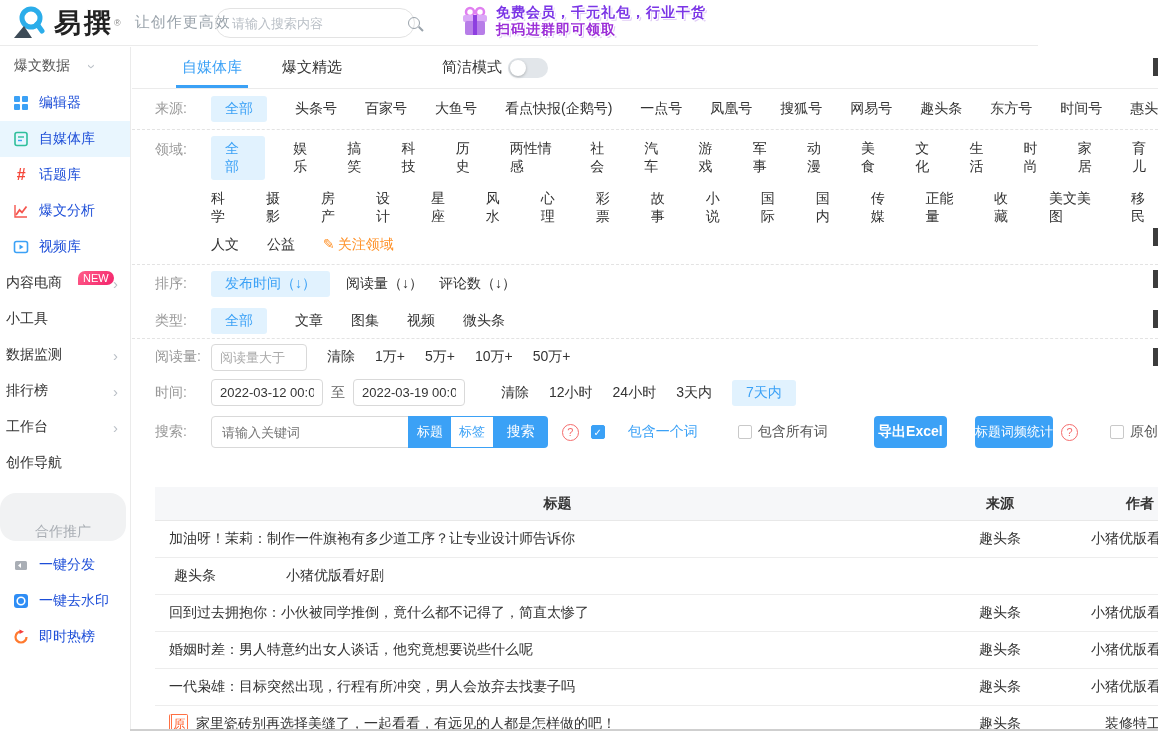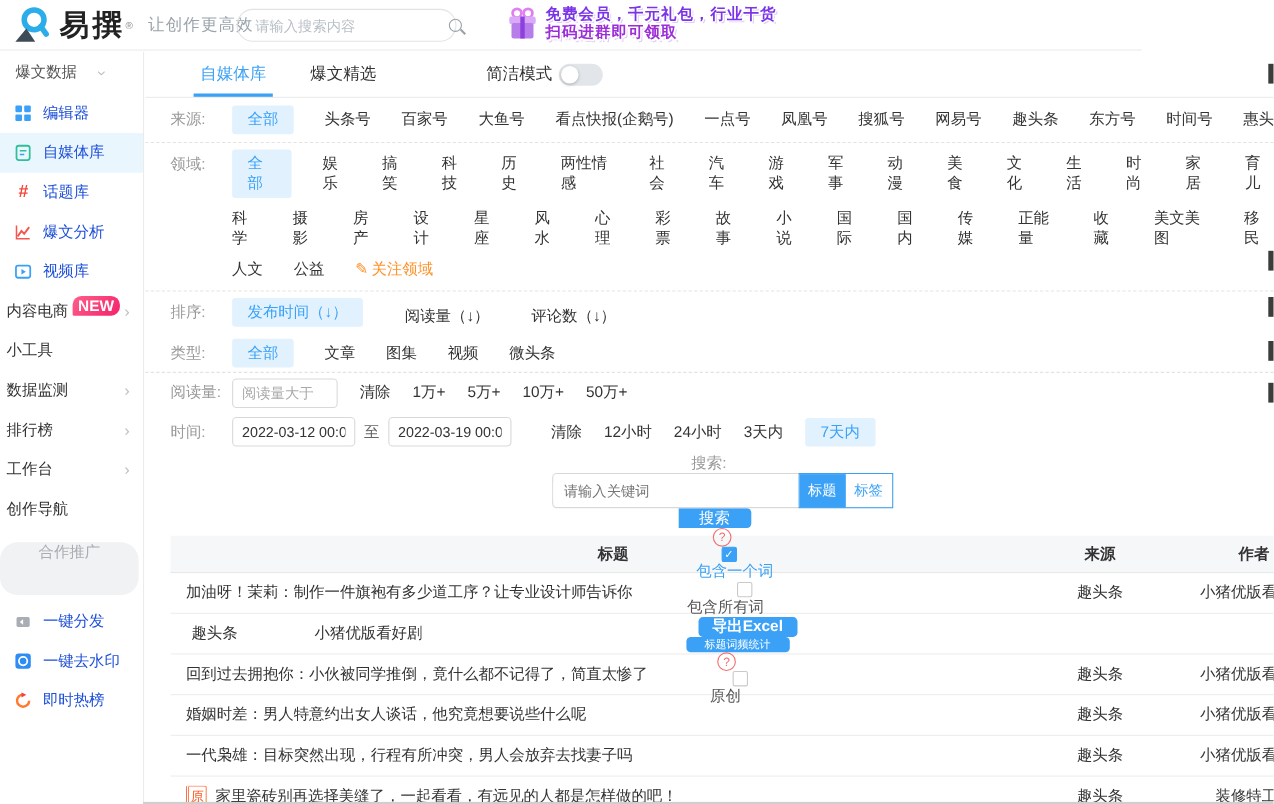--- a/index.html
+++ b/index.html
@@ -32,24 +32,24 @@
   .sec-hd { height:38px; display:flex; align-items:center; padding-left:14px; color:#555; }
   .chev { color:#b9bfc6; font-size:15px; margin-left:20px; display:inline-block; }
   .chev.down { transform:rotate(90deg); }
   .chev.right { position:absolute; right:12px; }
   .sitem { position:relative; height:36px; display:flex; align-items:center; padding-left:12px; cursor:pointer; }
   .sitem.active { background:#e9f6fe; }
   .sitem .ic { width:18px; height:18px; display:flex; align-items:center; justify-content:center; flex-shrink:0; }
   .sitem .lb { margin-left:9px; color:#1d4ed8; }
   .sitem.plain { padding-left:6px; }
   .hash-ic { color:#f5483b; font-weight:bold; font-size:16px; font-style:italic; }
-  .new-badge { background:linear-gradient(135deg,#ff5f8a,#f3226b); color:#fff; font-size:14px; font-weight:bold;
-    border-radius:8px 8px 8px 1px; padding:1px 5px; margin-left:4px; transform:translateY(-5px); display:inline-block; }
+  .new-badge { background:linear-gradient(135deg,#ff5f8a,#f3226b); color:#fff; font-size:11px; font-weight:normal;
+    border-radius:8px 8px 8px 1px; padding:1px 5px; margin-left:16px; transform:translateY(-5px); display:inline-block; }
   .partner-pill { margin:12px 4px 6px 0; height:48px; width:126px; background:#f1f2f3; border-radius:16px;
-    display:flex; align-items:flex-start; justify-content:center; color:#a8adb3; }
+    display:flex; align-items:flex-end; justify-content:center; color:#a8adb3; }
 
   
   #main { position:absolute; left:132px; top:47px; right:0; bottom:0; overflow:hidden; }
   #tabbar { height:42px; border-bottom:1px solid #ebebeb; display:flex; align-items:center; padding-left:50px; }
   .tab { font-size:15px; color:#333; margin-right:40px; cursor:pointer; position:relative; height:100%;
     display:flex; align-items:center; }
   .tab.active { color:#3ba1f6; }
   .tab.active::after { content:''; position:absolute; left:-6px; right:-6px; bottom:0; height:3px; background:#3ba1f6; }
   .simple-mode { margin-left:60px; display:flex; align-items:center; font-size:15px; color:#333; }
   .toggle { width:40px; height:20px; border-radius:10px; background:#e2e6ea; margin-left:6px; position:relative; cursor:pointer; }
@@ -65,41 +65,41 @@
   #row-source { height:41px; }
   #grp-field { display:flex; padding-left:23px; padding-top:6px; padding-bottom:10px; }
   #grp-field .flabel { width:56px; color:#999; flex-shrink:0; padding-top:5px; }
   .fcol { display:flex; flex-direction:column; gap:10px; }
   .focus-link { color:#ff9128; cursor:pointer; }
   .focus-link .pen { margin-right:3px; }
   #row-sort { height:38px; }
   #row-type { height:36px; }
   #row-reads { height:36px; }
   #row-time { height:35px; }
-  #row-search { height:40px; margin-top:2px;flex-direction:column; }
+  #row-search { height:40px; margin-top:2px; }
 
   .tin { border:1px solid #d9d9d9; border-radius:4px; height:27px; font-size:13px; color:#333; padding:0 8px; outline:none; }
   .tin::placeholder { color:#a9a9a9; }
   #reads-input { width:96px; }
   .date-input { width:112px; text-align:center; }
   .sep-to { color:#666; margin:0 6px; }
   .gap20 { gap:20px; }
 
   .search-box { position:relative; width:310px; height:32px; border:1px solid #d9d9d9; border-radius:4px 0 0 4px;
     display:flex; align-items:center; }
   .search-box input { border:none; outline:none; flex:1; padding:0 10px; font-size:13px; color:#333; min-width:0; }
   .mode-group { display:flex; height:32px; margin:-1px -1px -1px 0; border:1px solid #3ba1f6; }
   .mode-btn { width:42px; display:flex; align-items:center; justify-content:center; font-size:13px; cursor:pointer; }
   .mode-btn.sel { background:#3ba1f6; color:#fff; }
   .mode-btn.unsel { background:#fff; color:#3ba1f6; }
   .btn-blue { background:#3ba1f6; color:#fff; border:none; border-radius:4px; height:32px; font-size:14px;
     cursor:pointer; display:inline-flex; align-items:center; justify-content:center; }
   #btn-search { width:66px; border-radius:0 4px 4px 0; margin-right:14px; }
   #btn-export { width:90px;font-weight:bold; }
-  #btn-freq { width:94px; font-size:10px; }
+  #btn-freq { width:94px; font-size:13px; }
   .help { width:17px; height:17px; border:1px solid #f56c6c; color:#f56c6c; border-radius:50%; font-size:11px;
     display:inline-flex; align-items:center; justify-content:center; flex-shrink:0; cursor:pointer; }
   .cbx { width:14px; height:14px; border:1px solid #c9c9c9; border-radius:2px; background:#fff; flex-shrink:0;
     display:inline-flex; align-items:center; justify-content:center; cursor:pointer; }
   .cbx.on { background:#3ba1f6; border-color:#3ba1f6; }
   .cbx.on::after { content:"✓"; color:#fff; font-size:10px; font-weight:bold; }
   .cb-lb { margin-left:6px; }
   .blue-lb { color:#3ba1f6;margin-left:23px; }
   .gray-lb { color:#555; }
 
@@ -346,21 +346,21 @@
         <div class="opts">
           <span class="opt">人文</span>
           <span class="opt">公益</span>
           <span class="opt focus-link"><span class="pen">✎</span><span>关注领域</span></span>
         </div>
       </div>
     </div>
 
     <div class="frow" id="row-sort">
       <span class="flabel">排序:</span>
-      <div class="opts" style="gap:38px;align-items:flex-end;">
+      <div class="opts" style="gap:16px;">
         <span class="opt pill">发布时间（↓）</span>
         <span class="opt">阅读量（↓）</span>
         <span class="opt">评论数（↓）</span>
       </div>
     </div>
 
     <div class="frow dashed" id="row-type">
       <span class="flabel">类型:</span>
       <div class="opts">
         <span class="opt pill">全部</span>

